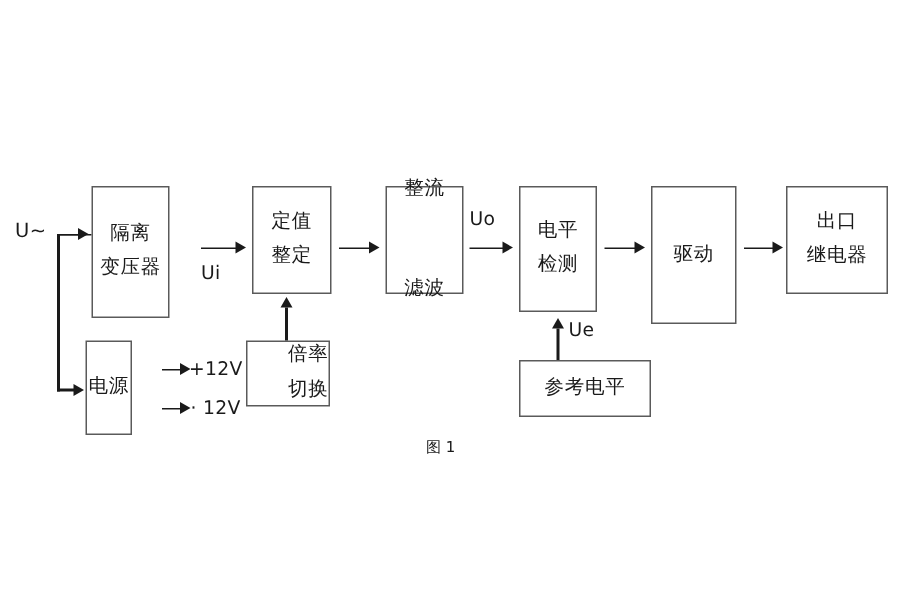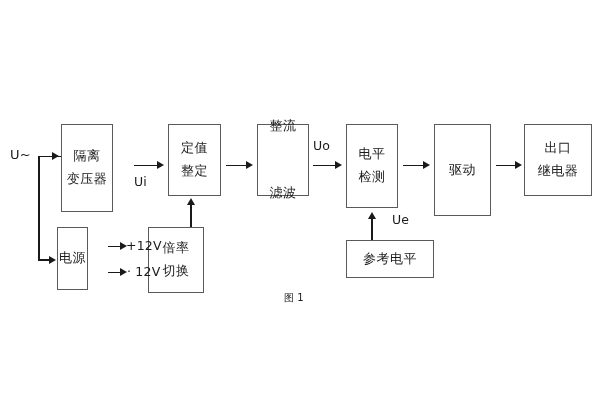--- a/index.html
+++ b/index.html
@@ -138,21 +138,21 @@
   <div class="hline" style="left:403px; top:164.5px; width:24px;"></div>
   <div class="arw arw-r" style="left:423px; top:161px;"></div>
 
   <div class="hline" style="left:496px; top:164.5px; width:23px;"></div>
   <div class="arw arw-r" style="left:515px; top:161px;"></div>
 
   <div class="block" style="left:57px; top:227px; width:31px; height:63px;">
     <span class="ln">电源</span>
   </div>
 
-  <div class="block" style="left:148px; top:227px; width:56px; height:66px;">
+  <div class="block" style="left:164px; top:227px; width:56px; height:44px;align-items:flex-end;">
     <span class="ln">倍率</span>
     <span class="ln">切换</span>
   </div>
 
   <div class="block" style="left:346px; top:240px; width:88px; height:38px;">
     <span class="ln">参考电平</span>
   </div>
 
   <div class="hline" style="left:108px; top:245.5px; width:15px;"></div>
   <div class="arw arw-r" style="left:120px; top:242px;"></div>
@@ -160,17 +160,17 @@
 
   <div class="hline" style="left:108px; top:271.5px; width:15px;"></div>
   <div class="arw arw-r" style="left:120px; top:268px;"></div>
   <div class="lbl lbl-sig" style="left:127px; top:264px;">· 12V</div>
 
   <div class="vline" style="left:190px; top:205px; height:22px;"></div>
   <div class="arw arw-u" style="left:186.5px; top:198px;"></div>
 
   <div class="vline" style="left:371px; top:219px; height:21px;"></div>
   <div class="arw arw-u" style="left:367.5px; top:212px;"></div>
-  <div class="lbl lbl-sig" style="left:379px; top:212px;margin-left:13px;">Ue</div>
+  <div class="lbl lbl-sig" style="left:379px; top:212px;">Ue</div>
 
   <div class="caption" style="left:284px; top:291px;">图 1</div>
 
 </div>
 
 </body></html>

